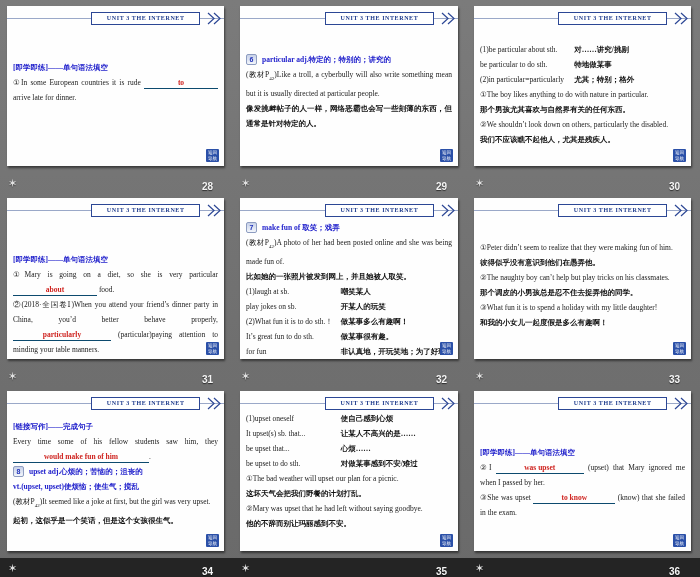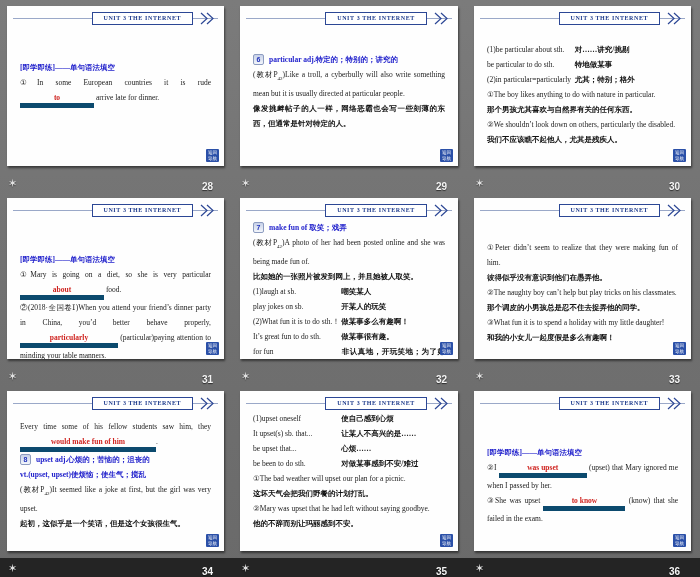--- a/index.html
+++ b/index.html
@@ -5,21 +5,21 @@
   html,body{margin:0;padding:0;}
   #canvas{position:relative;width:700px;height:577px;overflow:hidden;
     background:linear-gradient(180deg,#7b7b7b 0%,#6f6f6f 60%,#6a6a6a 100%);
     font-family:"Liberation Serif","DejaVu Serif",serif;}
   #canvas::after{content:"";position:absolute;left:0;bottom:0;width:100%;height:19px;
     background:#242424;z-index:0;}
   .grid{position:absolute;inset:0;display:grid;z-index:1;
     grid-template-columns:233px 234px 233px;grid-template-rows:192px 193px 192px;}
   .cell{position:relative;}
   .slide{position:absolute;left:7px;top:6px;right:9px;bottom:26px;background:#fefefe;
-    box-shadow:1px 2px 2px rgba(0,0,0,.5);padding:0 13px;box-sizing:border-box;overflow:hidden;}
+    box-shadow:1px 2px 2px rgba(0,0,0,.5);padding:0 6px;box-sizing:border-box;overflow:hidden;}
   .num{position:absolute;right:20px;bottom:0;color:#f4f4f4;
     font:bold 10px "Liberation Sans",sans-serif;text-shadow:0 1px 1px rgba(0,0,0,.6);}
   .star{position:absolute;left:8px;bottom:3px;color:#e2e2e2;font-size:11px;line-height:11px;
     font-family:"DejaVu Sans",sans-serif;text-shadow:0 1px 1px rgba(0,0,0,.5);cursor:pointer;}
   
   .shead{position:relative;height:15px;margin-top:5px;}
   .shead .hline{position:absolute;top:7px;left:-7px;right:-7px;border-top:1px solid #9aa8c8;}
   .hbox{position:absolute;top:1px;right:18px;width:52%;height:11px;background:#fff;
     border:1px solid #2c4795;color:#1d3a8c;font-weight:bold;font-size:6px;line-height:11px;
     text-align:center;letter-spacing:.6px;font-family:"Liberation Serif",serif;}
@@ -27,21 +27,21 @@
   
   .content{font-size:7.5px;color:#1a1a1a;}
   .line{line-height:15px;min-height:15px;text-align:justify;}
   .c0{padding-top:34px}.c1{padding-top:26px}.c2{padding-top:16px}.c3{padding-top:34px}
   .c4{padding-top:2px}.c5{padding-top:22px}.c6{padding-top:8px}.c7{padding-top:0}.c8{padding-top:34px}
   .sg-b{color:#2222cc;font-weight:bold;}
   .sg-bi{color:#2222cc;font-weight:bold;}
   .sg-k{color:#1a1a1a;}
   .sg-kb{color:#111;font-weight:bold;}
   .sg-blank{color:#cf2420;font-weight:bold;display:inline-block;min-width:34px;padding:0 9px;
-    border-bottom:5px solid #0c4a6e;text-align:center;line-height:10px;}
+    border-bottom:1px solid #0c4a6e;text-align:center;line-height:10px;}
   .sg-sub{vertical-align:sub;font-size:5px;}
   .sg-badge{display:inline-block;width:9px;height:9px;line-height:9px;text-align:center;
     background:linear-gradient(#c7d1e8,#f3f6fb);border:1px solid #8d9cc0;border-radius:2px;
     color:#2233bb;font-weight:bold;font-size:7px;margin-right:5px;
     font-family:"Liberation Sans",sans-serif;}
   .col-l{display:inline-block;width:46%;vertical-align:top;}
   .col-r{display:inline;}
   .navbadge{position:absolute;right:5px;bottom:4px;width:13px;height:13px;background:#2b50a8;
     color:#fff;font-size:4.5px;line-height:1.3;text-align:center;word-break:break-all;
     padding-top:1px;box-sizing:border-box;border-radius:1px;
@@ -187,20 +187,21 @@
     <div class="cell">
       <div class="slide">
         <div class="shead">
           <div class="hline"></div>
           <div class="hbox">UNIT 3  THE INTERNET</div>
           <svg class="chev" width="15" height="13" viewBox="0 0 15 13">
               <path d="M1 1 L7 6.5 L1 12 M7 1 L13 6.5 L7 12" fill="none" stroke="#2c4795" stroke-width="1.2"></path>
             </svg>
         </div>
         <div class="content c6">
+            <div class="line"><span class="sg-b">[链接写作]——完成句子</span></div>
             <div class="line"><span class="sg-k">Every time some of his fellow students saw him, they </span><span class="sg-blank" style="min-width: 118px;">would make fun of him</span><span class="sg-k">.</span></div>
             <div class="line"><span class="sg-badge">8</span><span class="sg-b">upset</span><span class="sg-bi">  adj.</span><span class="sg-b">心烦的；苦恼的；沮丧的</span></div>
             <div class="line"><span class="sg-bi">vt.</span><span class="sg-b">(upset, upset)使烦恼；使生气；搅乱</span></div>
             <div class="line"><span class="sg-k">(教材P</span><span class="sg-sub">42</span><span class="sg-k">)It seemed like a joke at first, but the girl was very upset.</span></div>
             <div class="line"><span class="sg-kb">起初，这似乎是一个笑话，但是这个女孩很生气。</span></div>
           </div>
         <div class="navbadge">返回导航</div>
       </div>
       <span class="star">✶</span>
       <span class="num">34</span>
@@ -212,21 +213,21 @@
           <div class="hline"></div>
           <div class="hbox">UNIT 3  THE INTERNET</div>
           <svg class="chev" width="15" height="13" viewBox="0 0 15 13">
               <path d="M1 1 L7 6.5 L1 12 M7 1 L13 6.5 L7 12" fill="none" stroke="#2c4795" stroke-width="1.2"></path>
             </svg>
         </div>
         <div class="content c7">
             <div class="line"><span class="col-l"><span class="sg-k">(1)upset oneself</span></span><span class="col-r"><span class="sg-kb">使自己感到心烦</span></span></div>
             <div class="line"><span class="col-l"><span class="sg-k">It upset(s) sb. that...</span></span><span class="col-r"><span class="sg-kb">让某人不高兴的是……</span></span></div>
             <div class="line"><span class="col-l"><span class="sg-k">be upset that...</span></span><span class="col-r"><span class="sg-kb">心烦……</span></span></div>
-            <div class="line"><span class="col-l"><span class="sg-k">be been to do sth.</span></span><span class="col-r"><span class="sg-kb">对做某事感到不安/难过</span></span></div>
+            <div class="line"><span class="col-l"><span class="sg-k">be upset to do sth.</span></span><span class="col-r"><span class="sg-kb">对做某事感到不安/难过</span></span></div>
             <div class="line"><span class="sg-k">①The bad weather will upset our plan for a picnic.</span></div>
             <div class="line"><span class="sg-kb">这坏天气会把我们野餐的计划打乱。</span></div>
             <div class="line"><span class="sg-k">②Mary was upset that he had left without saying goodbye.</span></div>
             <div class="line"><span class="sg-kb">他的不辞而别让玛丽感到不安。</span></div>
           </div>
         <div class="navbadge">返回导航</div>
       </div>
       <span class="star">✶</span>
       <span class="num">35</span>
     </div>

